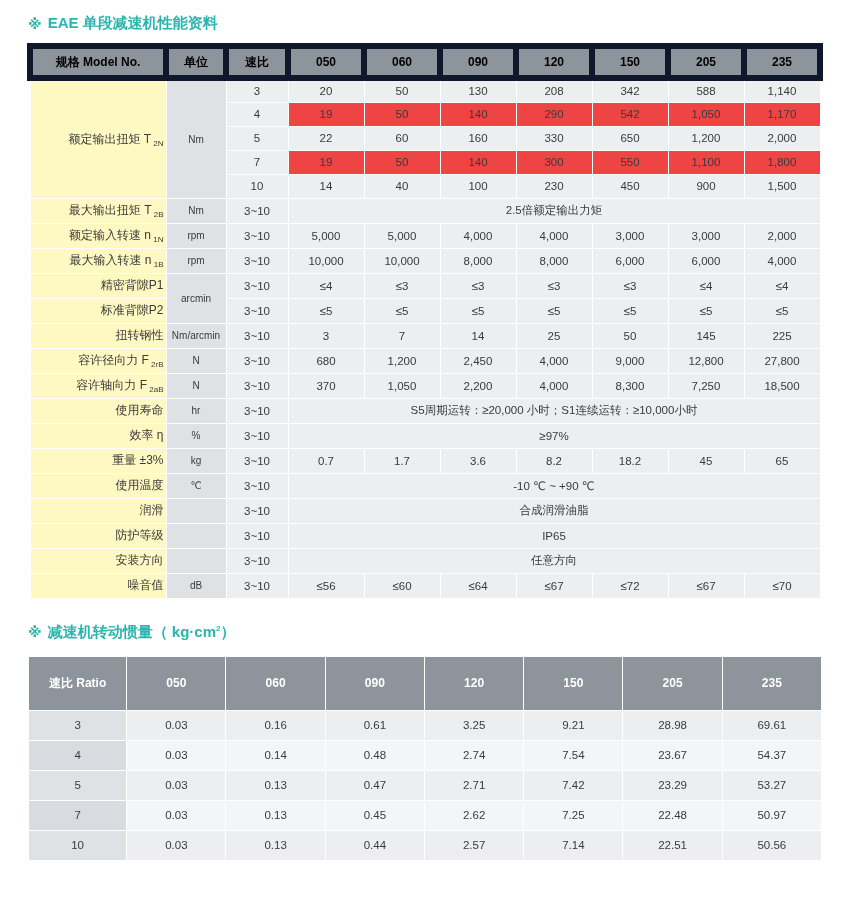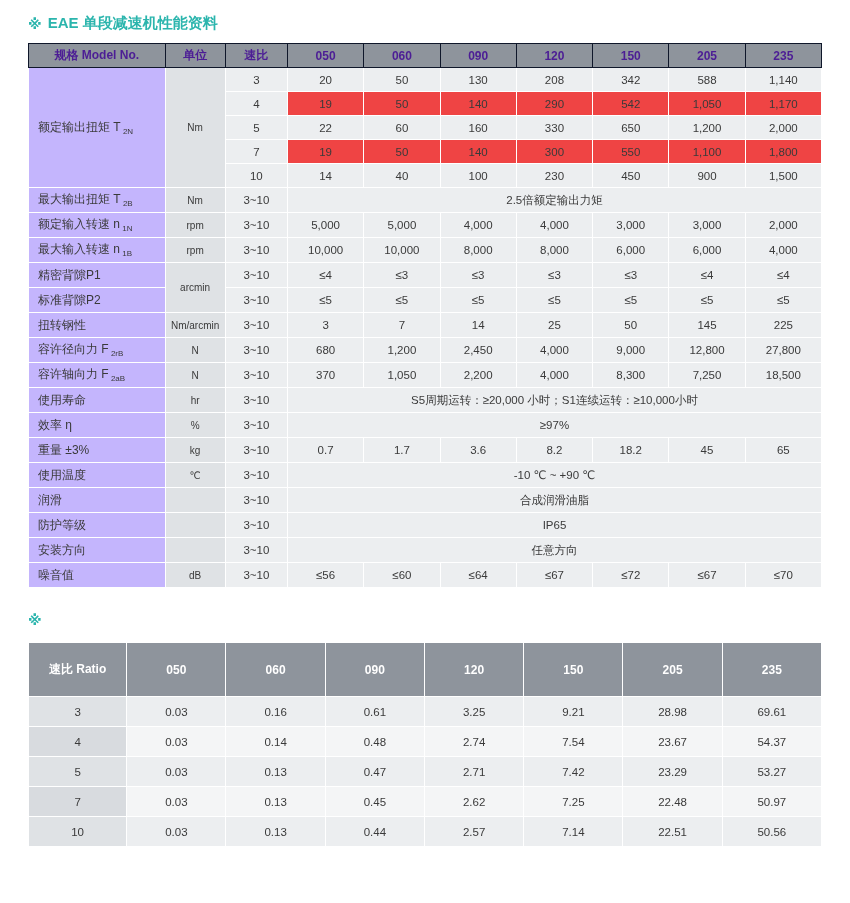--- a/index.html
+++ b/index.html
@@ -47,29 +47,29 @@
     padding: 0 2px;
     box-sizing: border-box;
     color: #3a3a3a;
   }
   
   #perf-table {
     width: 794px;
   }
   #perf-table .hdr td {
     background: #8e949c;
-    color: #4c1d95;
+    color: #000000;
     font-weight: bold;
     font-size: 12px;
-    height: 24px;
-    border: 1px solid #0f172a;
+    height: 32px;
+    border: 6px solid #0f172a;
   }
   #perf-table td.rowlabel {
-    background: #c4b5fd;
-    text-align: left;
+    background: #fef9c3;
+    text-align: right;
     padding-left: 9px;
     font-size: 12px;
     color: #3a3a3a;
   }
   #perf-table td.unit {
     background: #dfe2e5;
     font-size: 10px;
   }
   #perf-table td.ratio {
     background: #eceef0;
@@ -365,20 +365,21 @@
           <td class="val">≤67</td>
           <td class="val">≤72</td>
           <td class="val">≤67</td>
           <td class="val">≤70</td>
         </tr>
       </tbody>
   </table>
 
   <div class="section-title" style="padding-top:24px;">
     <span class="mark">※</span>
+    <span><span>减速机转动惯量（ kg·cm</span><span class="sup">2</span><span>）</span></span>
   </div>
 
   <table id="inertia-table">
     <colgroup>
       <col style="width:98px">
       <col style="width:99px">
       <col style="width:99px">
       <col style="width:99px">
       <col style="width:99px">
       <col style="width:99px">

